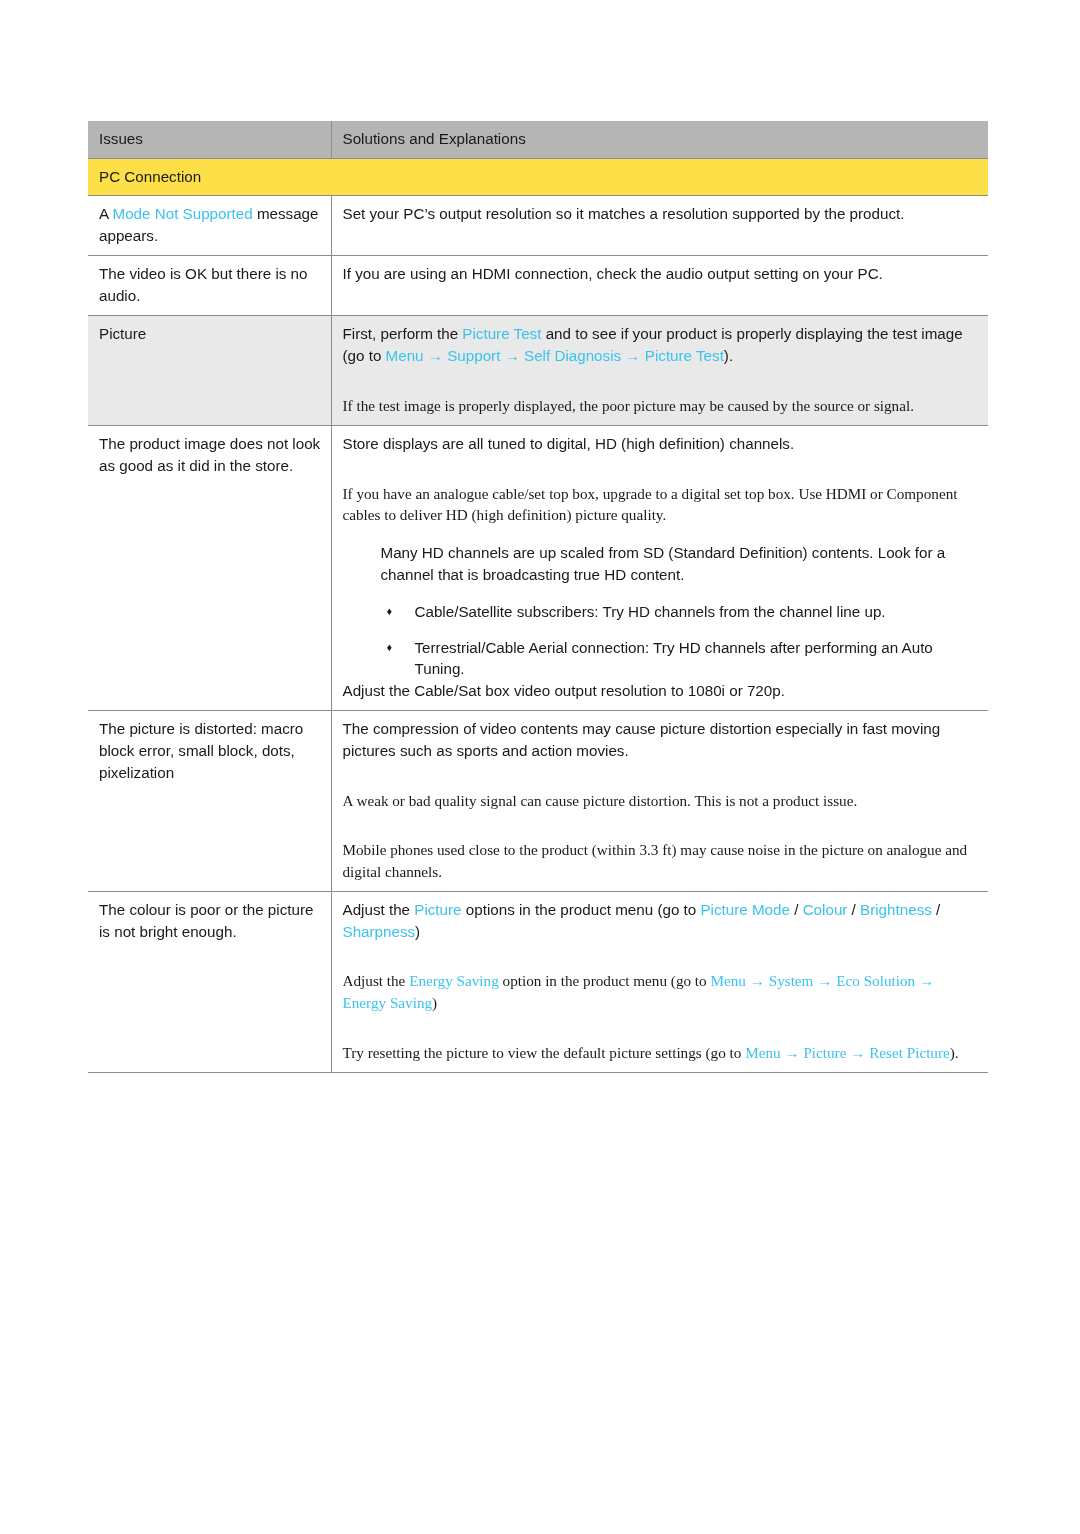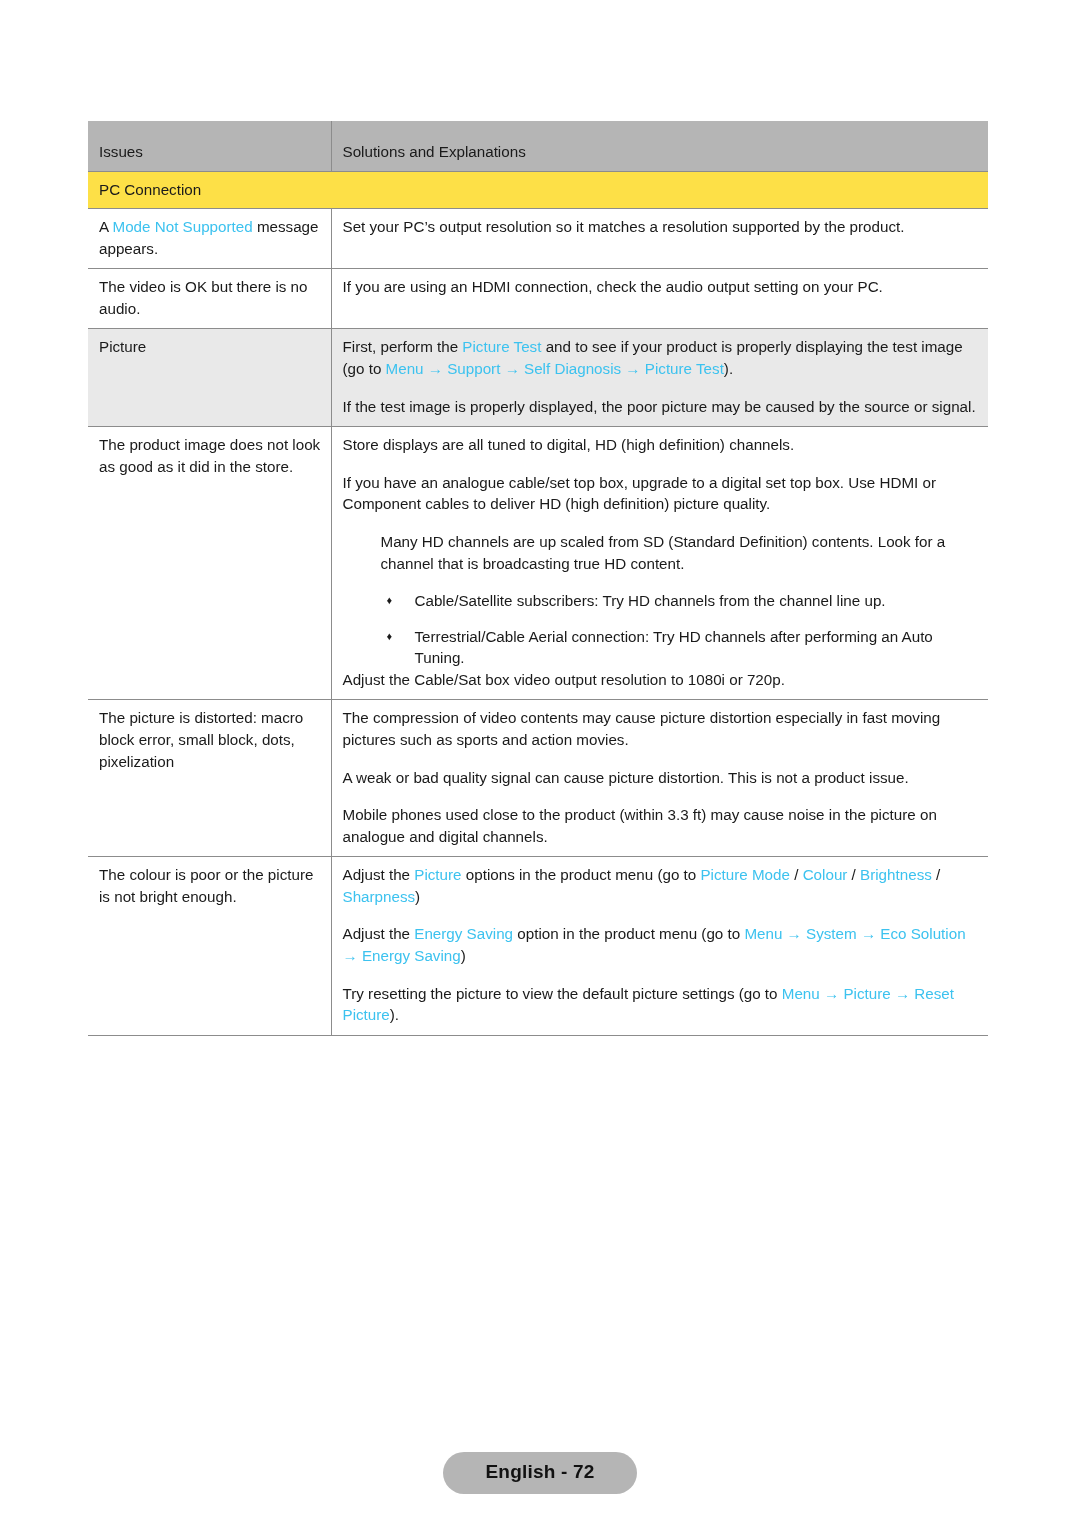--- a/index.html
+++ b/index.html
@@ -46,21 +46,21 @@
     border-bottom: 1px solid #8c8c8c;
     border-right: 1px solid #8c8c8c;
     background: #ffffff;
   }
   table.tsg td:last-child { border-right: none; }
 
   table.tsg tr.hdr td {
     background: #b5b5b5;
     font-weight: normal;
     border-bottom: 1px solid #8c8c8c;
-    padding-top: 20px;
+    padding-top: 7px;
     padding-bottom: 8px;
   }
 
   table.tsg tr.subhdr td {
     background: #fde047;
     border-right: none;
     padding-top: 7px;
     padding-bottom: 8px;
   }
 
@@ -73,21 +73,22 @@
   }
 
   .issue-cell { }
   .sol-cell { }
 
   p.para {
     margin: 0 0 0 0;
     padding: 0;
   }
   p.para + p.para {
-    margin-top: 16px;
+    margin-top: 28px;
+    font-family: Liberation Serif, serif;
   }
 
   p.indent {
     margin: 16px 0 0 0;
     padding-left: 38px;
   }
 
   ul.bul {
     margin: 16px 0 0 0;
     padding: 0 0 0 44px;
@@ -220,17 +221,14 @@
             <p class="para"><span>Adjust the </span><span class="lnk">Picture</span><span> options in the product menu (go to </span><span class="lnk">Picture Mode</span><span> / </span><span class="lnk">Colour</span><span> / </span><span class="lnk">Brightness</span><span> / </span><span class="lnk">Sharpness</span><span>)</span></p>
             <p class="para"><span>Adjust the </span><span class="lnk">Energy Saving</span><span> option in the product menu (go to </span><span class="lnk">Menu</span><span class="arrow"> → </span><span class="lnk">System</span><span class="arrow"> → </span><span class="lnk">Eco Solution</span><span class="arrow"> → </span><span class="lnk">Energy Saving</span><span>)</span></p>
             <p class="para"><span>Try resetting the picture to view the default picture settings (go to </span><span class="lnk">Menu</span><span class="arrow"> → </span><span class="lnk">Picture</span><span class="arrow"> → </span><span class="lnk">Reset Picture</span><span>).</span></p>
           </td>
         </tr>
 
       </tbody>
     </table>
   </div>
 
-  <div class="footer">
-    <span class="page-badge">English - 72</span>
-  </div>
 
 </div>
 
 </body></html>

